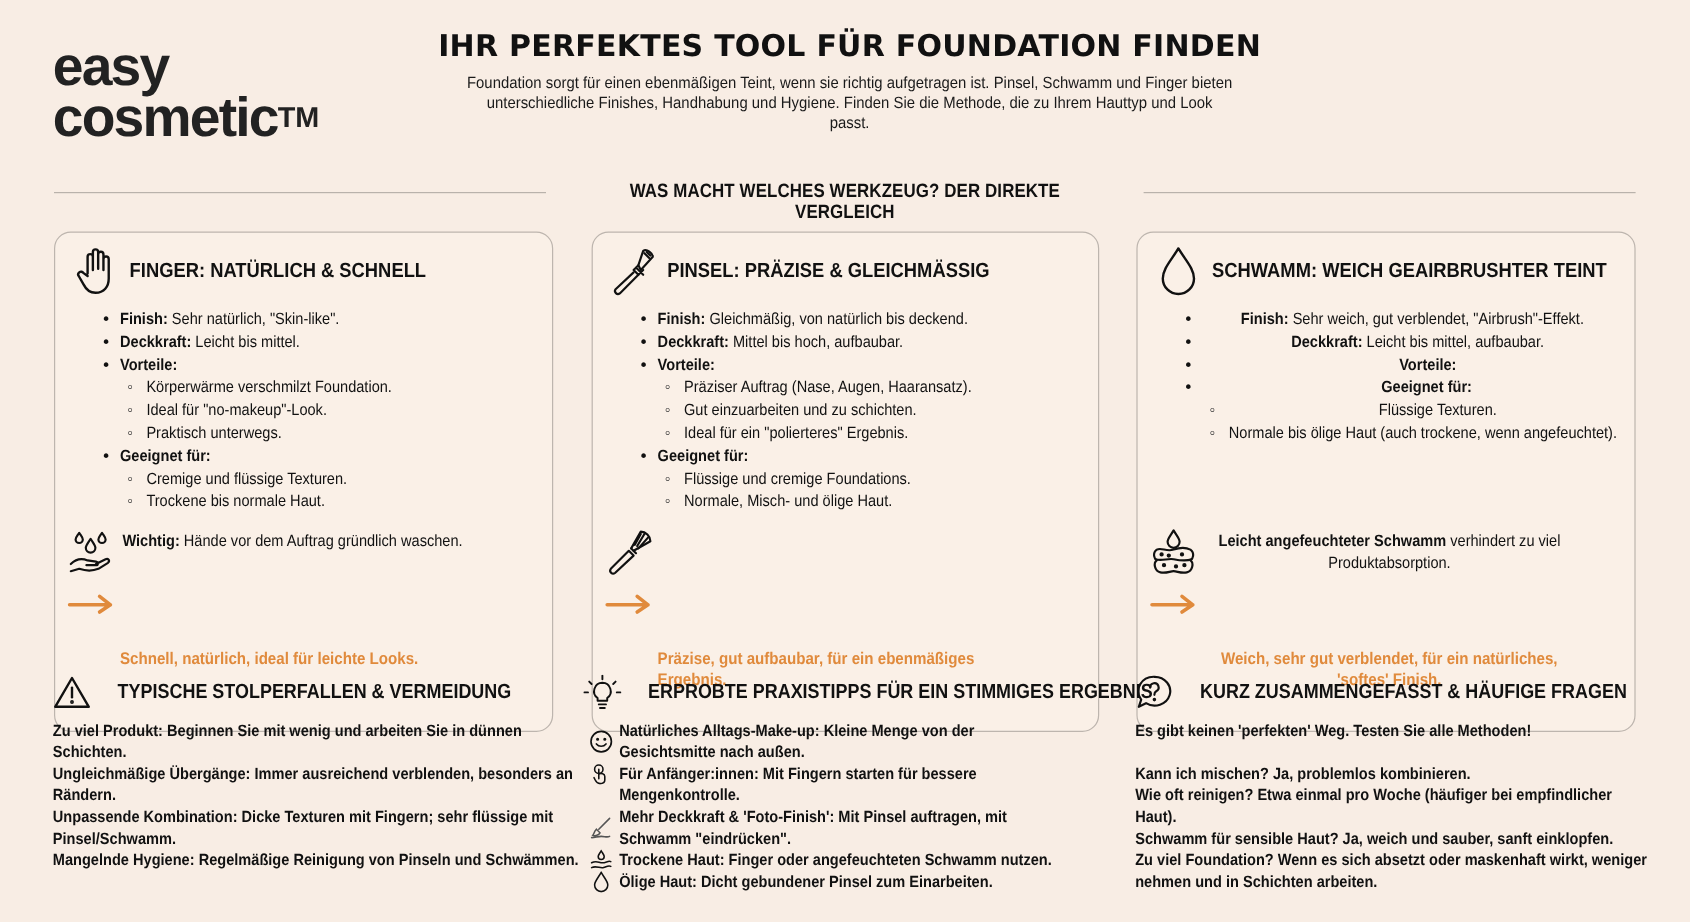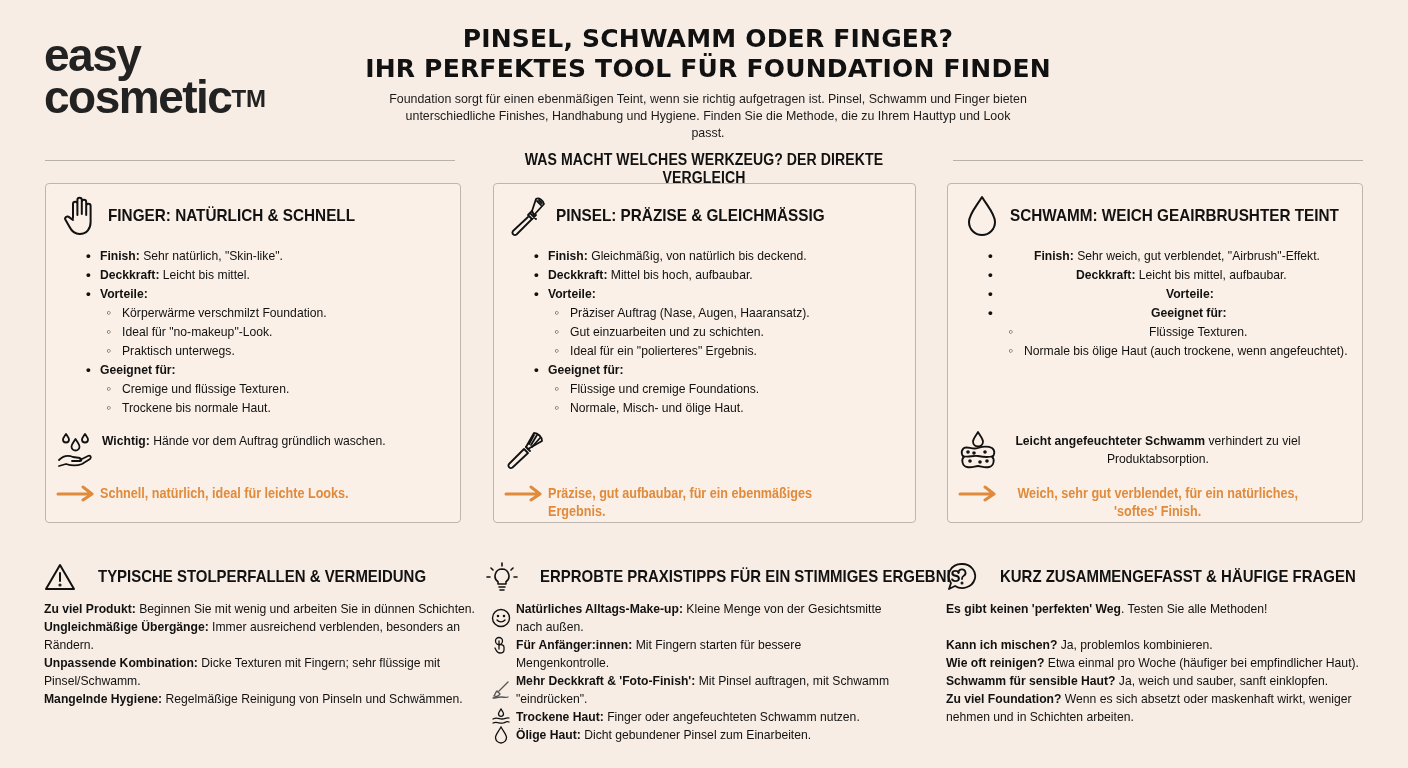--- a/index.html
+++ b/index.html
@@ -28,22 +28,22 @@
   }
   .divider { position: absolute; top: 160px; height: 1px; background: #b9b2ab; }
   .divider.l { left: 45px; width: 410px; }
   .divider.r { left: 953px; width: 410px; }
   .section-title {
     position: absolute; top: 151px; left: 460px; width: 488px; text-align: center;
     font-weight: bold; font-size: 16px; letter-spacing: 0.1px;
     transform: scaleX(0.88); transform-origin: center;
   }
   .card {
-    position: absolute; top: 183px; height: 340px;
-    border: 1.5px solid #bdb5ae; border-radius: 4px;
+    position: absolute; top: 193px; height: 417px;
+    border: 1.5px solid #bdb5ae; border-radius: 14px;
     background: #faf0e7;
   }
   .card.c1 { left: 45px; width: 416px; }
   .card.c2 { left: 493px; width: 423px; }
   .card.c3 { left: 947px; width: 416px; text-align: center; }
   .card-head { position: absolute; left: 14px; top: 10px; display: flex; align-items: center; }
   .card-head .ico { width: 40px; height: 44px; display: flex; align-items: center; justify-content: center; }
   .card-title {
     margin-left: 8px; font-weight: bold; font-size: 17px;
     transform: scaleX(0.9); transform-origin: left center; white-space: nowrap;
@@ -54,47 +54,46 @@
   .props .sub { list-style: none; margin-left: 4px; }
   .props .sub li { padding-left: 18px; }
   .props .sub li::before { content: "◦"; font-weight: normal; left: 2px; color: #333; }
   .props b { font-weight: bold; }
   .txt { display: inline-block; transform: scaleX(0.9); transform-origin: left center; }
   .tip { position: absolute; left: 8px; top: 244px; display: flex; align-items: flex-start; width: 390px; }
   .tip .ico { width: 44px; height: 44px; flex: none; display: flex; align-items: center; justify-content: center; }
   .tip-text { margin-left: 4px; margin-top: 4px; font-size: 13.5px; line-height: 18px; }
   .summary { position: absolute; left: 10px; top: 300px; display: flex; align-items: flex-start; width: 390px; }
   .summary .arrow { width: 40px; height: 18px; flex: none; }
-  .summary-text { margin-left: 4px; color: #e08a3c; font-weight: bold; font-size: 14px; line-height: 18px; }
+  .summary-text { margin-left: 4px; color: #e08a3c; font-weight: bold; font-size: 14px; line-height: 18px; margin-top: 45px; }
   .block { position: absolute; top: 562px; }
   .block.b1 { left: 44px; width: 440px; }
   .block.b2 { left: 486px; width: 450px; }
   .block.b3 { left: 946px; width: 430px; }
   .block-head { display: flex; align-items: center; height: 30px; gap: 16px; }
   .block-title {
     margin-left: 6px; font-weight: bold; font-size: 17px; white-space: nowrap;
     transform: scaleX(0.88); transform-origin: left center;
   }
-  .block-body { margin-top: 8px; font-size: 13.5px; line-height: 18px; }
+  .block-body { margin-top: 8px; font-size: 13.5px; line-height: 18px; font-weight: bold; }
   .row { display: flex; align-items: flex-start; }
   .row .mini { width: 30px; height: 18px; flex: none; display: flex; align-items: center; justify-content: center; }
   .sq { transform: scaleX(0.9); transform-origin: left center; width: 111%; }
   .gap { height: 18px; }
   svg { display: block; }
 </style>
 </head>
 <body>
 
 <div class="logo">
   <div>easy</div>
   <div><span>cosmetic</span><span class="tm">TM</span></div>
 </div>
 
 <div class="header">
-  <div class="title">PINSEL, SCHWAMM ODER FINGER?</div>
   <div class="title">IHR PERFEKTES TOOL FÜR FOUNDATION FINDEN</div>
   <div class="subtitle">
     <div>Foundation sorgt für einen ebenmäßigen Teint, wenn sie richtig aufgetragen ist. Pinsel, Schwamm und Finger bieten</div>
     <div>unterschiedliche Finishes, Handhabung und Hygiene. Finden Sie die Methode, die zu Ihrem Hauttyp und Look passt.</div>
   </div>
 </div>
 
 <div class="divider l"></div>
 <div class="section-title">WAS MACHT WELCHES WERKZEUG? DER DIREKTE VERGLEICH</div>
 <div class="divider r"></div>

